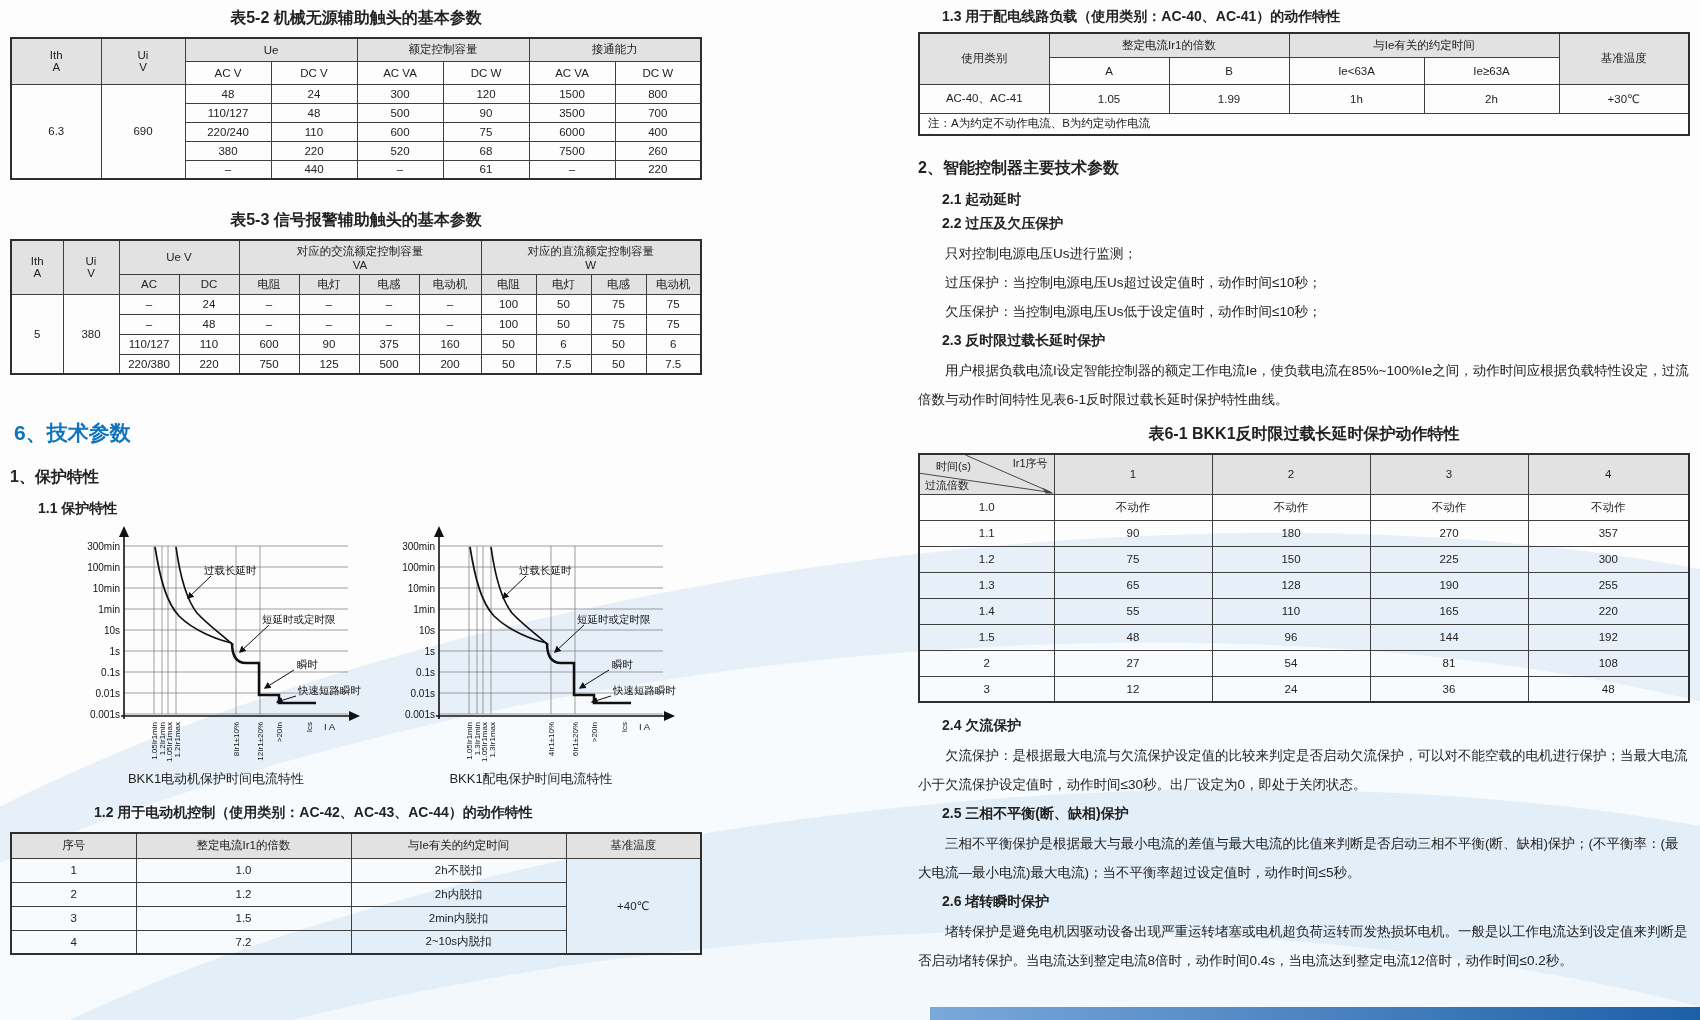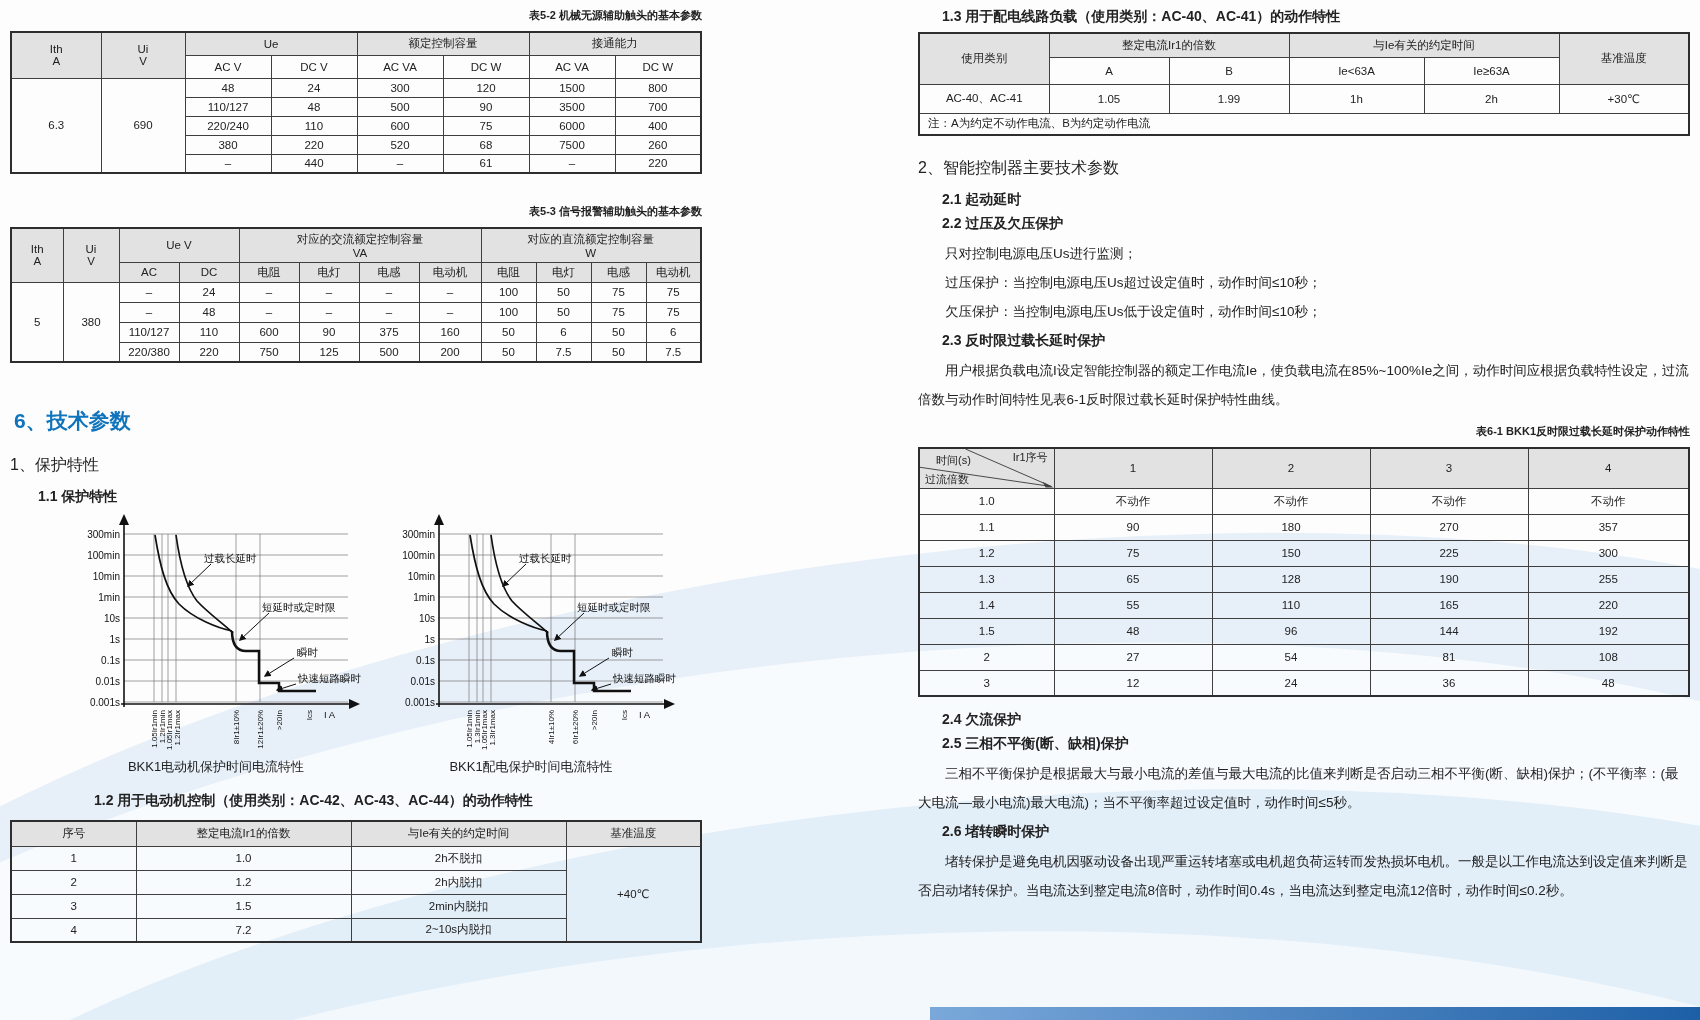--- a/index.html
+++ b/index.html
@@ -10,21 +10,21 @@
   }
   .sw{position:absolute;border-radius:50%;z-index:0;}
   .sw1{left:-400px;top:560px;width:2600px;height:1000px;background:#e7f0f9;transform:rotate(-8deg);}
   .sw2{left:-500px;top:660px;width:2700px;height:1100px;background:#f8fbfe;transform:rotate(-6.5deg);}
   .sw3{left:-300px;top:800px;width:2600px;height:1000px;background:#e2eef8;transform:rotate(-5deg);}
   .sw4{left:-450px;top:935px;width:2700px;height:1100px;background:#f3f8fd;transform:rotate(-3deg);}
   .col-left{position:absolute;left:10px;top:8px;width:692px;z-index:1;}
   .col-right{position:absolute;left:918px;top:8px;width:772px;z-index:1;}
   .footer-bar{position:absolute;right:0;bottom:0;width:770px;height:13px;z-index:2;
     background:linear-gradient(90deg,#7aa8da,#1d5fa6);}
-  .t-title{font-size:11px;font-weight:bold;text-align:right;margin-bottom:8px;}
+  .t-title{font-size:16px;font-weight:bold;text-align:center;margin-bottom:8px;}
   .tbl{border-collapse:collapse;table-layout:fixed;width:690px;border:2px solid #2e2e2e;}
   .tbl th,.tbl td{border:1px solid #3f3f3f;font-size:11.5px;font-weight:normal;
     text-align:center;vertical-align:middle;padding:1px 2px;overflow:hidden;color:#222;}
   .tbl th{background:#e2e2e2;}
   .tbl th.wh{background:transparent;}
   .tbl-r{width:770px;}
   .t52 thead tr{height:23px;}
   .t52 tbody tr{height:19px;}
   .t53 thead tr.r1{height:34px;}
   .t53 thead tr.r2{height:20px;}
@@ -35,21 +35,21 @@
   .t13 thead tr.r2{height:27px;}
   .t13 tbody tr{height:29px;}
   .t13 tr.note-row{height:22px;}
   .t13 td.note{ text-align:left;padding-left:8px;font-size:11.5px;}
   .t61 thead tr{height:40px;}
   .t61 tbody tr{height:26px;}
   .t61 th.diag{position:relative;padding:0;}
   .dlines{position:absolute;left:0;top:0;width:100%;height:100%;}
   .dtx{position:absolute;font-size:11px;line-height:12px;}
   .h-blue{color:#0f74bc;font-size:21px;font-weight:bold;margin:44px 0 20px 4px;}
-  .h-mid{font-size:16px;font-weight:normal;margin:0 0 12px 0;}
+  .h-mid{font-size:16px;font-weight:bold;margin:0 0 12px 0;}
   .h-sub{font-size:14px;font-weight:bold;margin:0 0 6px 28px;}
   .charts-row{display:flex;gap:15px;margin:6px 0 0 56px;}
   .chart{width:300px;}
   .chart-cap{text-align:center;font-size:13px;margin-top:0;color:#222;}
   svg text{fill:#111;font-family:inherit;}
   .col-right .h-sub{margin-left:24px;margin-bottom:6px;}
   .col-right .h-mid{margin:22px 0 12px 0;}
   .col-right p{margin:0 0 6px 0;text-indent:2em;font-size:13.5px;line-height:29px;}
   .tr61{margin:10px 0 8px 0;}
   .sec12{margin:16px 0 10px 84px;}
@@ -567,20 +567,21 @@
         <td>3</td>
         <td>12</td>
         <td>24</td>
         <td>36</td>
         <td>48</td>
       </tr>
     </tbody>
   </table>
 
   <div class="h-sub" style="margin-top:14px;">2.4 欠流保护</div>
+  <p>欠流保护：是根据最大电流与欠流保护设定值的比较来判定是否启动欠流保护，可以对不能空载的电机进行保护；当最大电流小于欠流保护设定值时，动作时间≤30秒。出厂设定为0，即处于关闭状态。</p>
 
   <div class="h-sub">2.5 三相不平衡(断、缺相)保护</div>
   <p>三相不平衡保护是根据最大与最小电流的差值与最大电流的比值来判断是否启动三相不平衡(断、缺相)保护；(不平衡率：(最大电流—最小电流)最大电流)；当不平衡率超过设定值时，动作时间≤5秒。</p>
 
   <div class="h-sub">2.6 堵转瞬时保护</div>
   <p>堵转保护是避免电机因驱动设备出现严重运转堵塞或电机超负荷运转而发热损坏电机。一般是以工作电流达到设定值来判断是否启动堵转保护。当电流达到整定电流8倍时，动作时间0.4s，当电流达到整定电流12倍时，动作时间≤0.2秒。</p>
 
 </div>
 
 <div class="footer-bar"></div>

